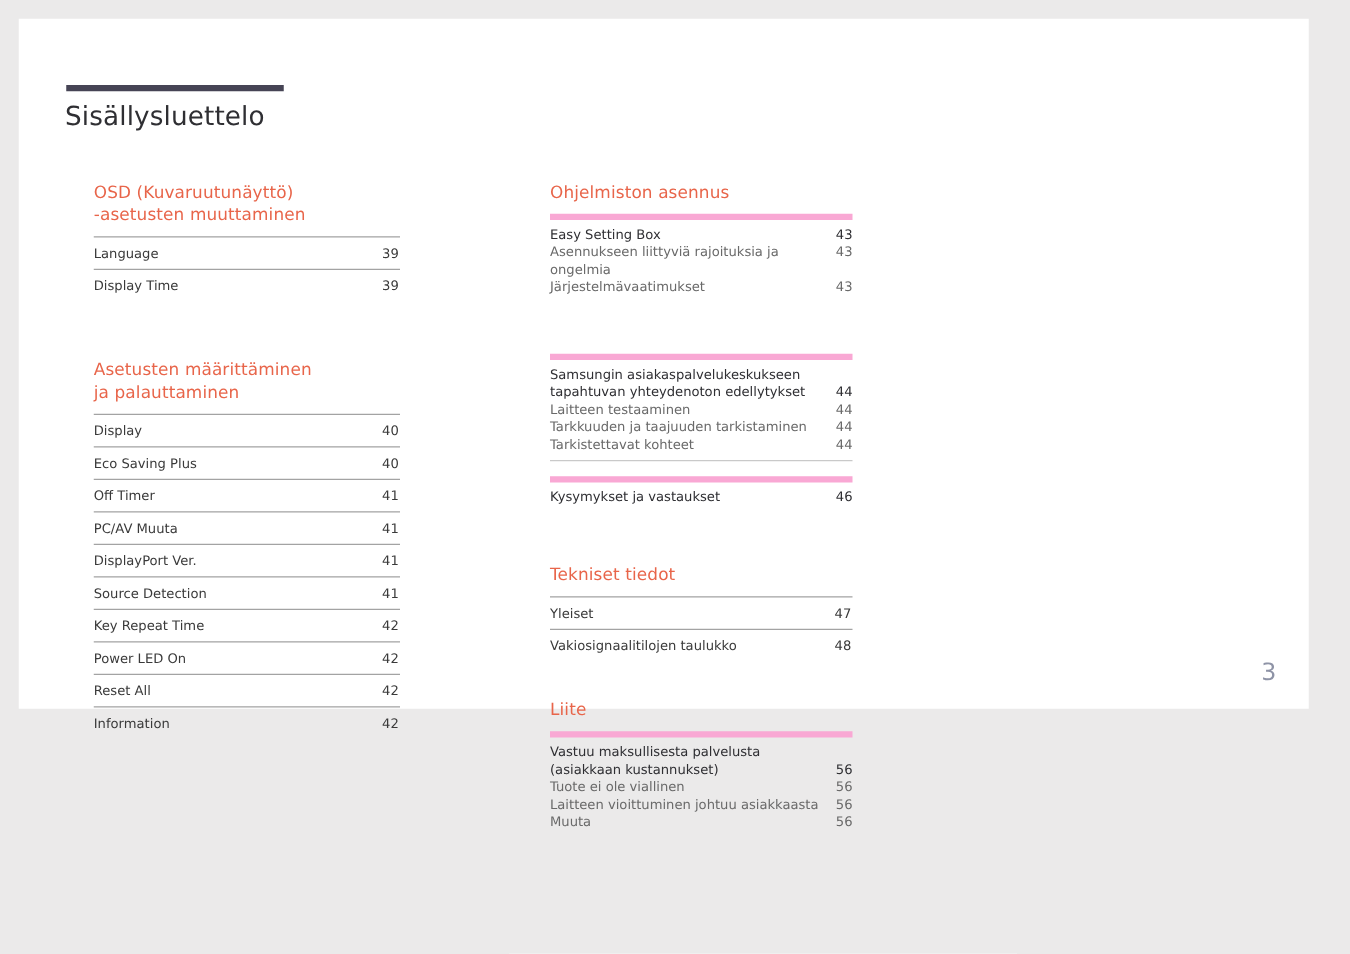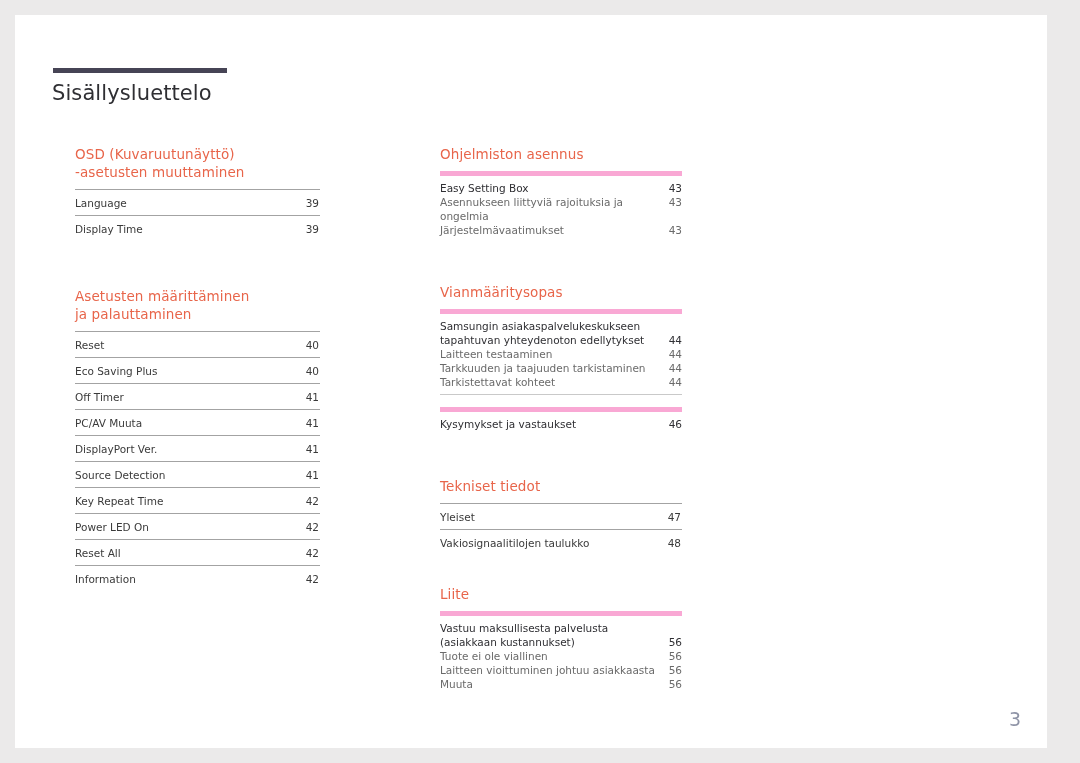--- a/index.html
+++ b/index.html
@@ -11,21 +11,21 @@
     height: 763px;
     background: #ebeaea;
     font-family: "DejaVu Sans", sans-serif;
     overflow: hidden;
   }
   .page {
     position: absolute;
     left: 15px;
     top: 15px;
     width: 1032px;
-    height: 733px;
+    height: 552px;
     background: #ffffff;
     text-decoration: underline;
   }
   .title-rule {
     position: absolute;
     left: 38px;
     top: 53px;
     width: 174px;
     height: 5px;
     background: #464455;
@@ -178,21 +178,21 @@
 
       <div class="gap-lg"></div>
 
       <div class="section">
         <div class="sec-heading">
           <span class="line1">Asetusten määrittäminen</span>
           <span class="line2">ja palauttaminen</span>
         </div>
         <div class="rows-spaced">
           <div class="row">
-            <span class="label">Reset</span>
+            <span class="label">Display</span>
             <span class="num">40</span>
           </div>
           <div class="row">
             <span class="label">Eco Saving Plus</span>
             <span class="num">40</span>
           </div>
           <div class="row">
             <span class="label">Off Timer</span>
             <span class="num">41</span>
           </div>
@@ -247,23 +247,20 @@
           <div class="row sub">
             <span class="label">Järjestelmävaatimukset</span>
             <span class="num">43</span>
           </div>
         </div>
       </div>
 
       <div class="gap-lg"></div>
 
       <div class="section">
-        <div class="sec-heading">
-          <span class="line1">Vianmääritysopas</span>
-        </div>
         <div class="rows-compact bordered-bottom">
           <div class="row lead multiline">
             <span class="label">
               <span class="l1">Samsungin asiakaspalvelukeskukseen</span>
               <span class="l2">tapahtuvan yhteydenoton edellytykset</span>
             </span>
             <span class="num">44</span>
           </div>
           <div class="row sub">
             <span class="label">Laitteen testaaminen</span>

